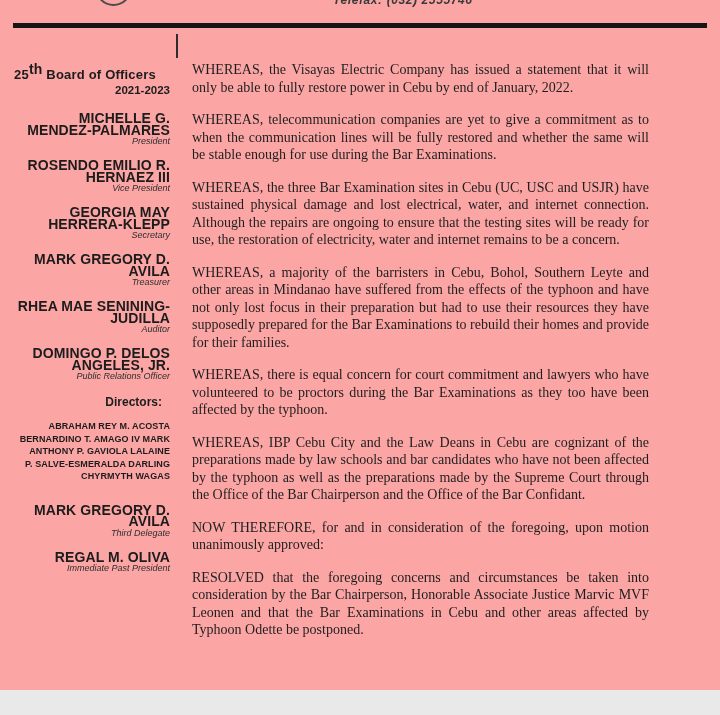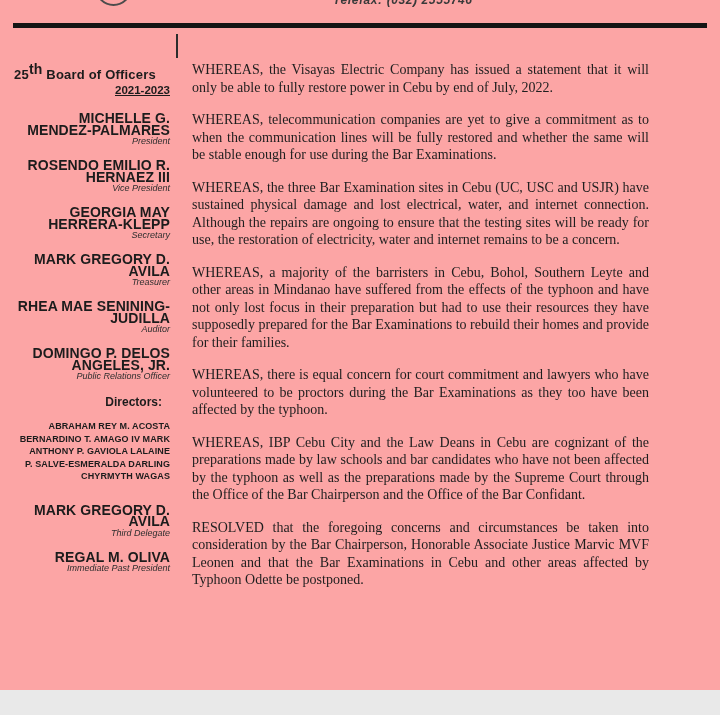--- a/index.html
+++ b/index.html
@@ -46,21 +46,21 @@
   .sidebar {
     position: absolute; left: 14px; top: 62px; width: 156px;
     font-family: "Liberation Sans", sans-serif;
   }
   .sb-title {
     font-weight: bold; font-size: 13px; line-height: 15px;
     text-align: left; letter-spacing: 0.2px;
   }
   .sb-title sup { font-size: 14px; }
   .sb-term {
-    font-weight: bold; font-size: 11.5px; text-align: right; margin-top: 2px; text-decoration: underline;
+    font-weight: bold; font-size: 11.5px; text-align: right; margin-top: 2px;
   }
   .sb-list { margin-top: 17px; }
   .officer { text-align: right; margin-bottom: 13px; }
   .officer .name { font-weight: bold; font-size: 14px; line-height: 11.5px; letter-spacing: 0.1px; }
   .officer .role { font-style: italic; font-size: 9px; line-height: 11px; color: #2e2e2e; }
   .directors-label {
     font-weight: bold; font-size: 12px; text-align: right;
     padding-right: 8px; margin: 7px 0 11px 0;
   }
   .directors-lines { margin-bottom: 22px; }
@@ -153,29 +153,30 @@
 
         <div class="officer">
           <div class="name">REGAL M. OLIVA</div>
           <div class="role">Immediate Past President</div>
         </div>
       </div>
   </div>
 
   <div class="main">
 
-      <p>WHEREAS, the Visayas Electric Company has issued a statement that it will only be able to fully restore power in Cebu by end of July, 2022.</p>
+      <p>WHEREAS, the Visayas Electric Company has issued a statement that it will only be able to fully restore power in Cebu by end of January, 2022.</p>
 
       <p>WHEREAS, telecommunication companies are yet to give a commitment as to when the communication lines will be fully restored and whether the same will be stable enough for use during the Bar Examinations.</p>
 
       <p>WHEREAS, the three Bar Examination sites in Cebu (UC, USC and USJR) have sustained physical damage and lost electrical, water, and internet connection. Although the repairs are ongoing to ensure that the testing sites will be ready for use, the restoration of electricity, water and internet remains to be a concern.</p>
 
       <p>WHEREAS, a majority of the barristers in Cebu, Bohol, Southern Leyte and other areas in Mindanao have suffered from the effects of the typhoon and have not only lost focus in their preparation but had to use their resources they have supposedly prepared for the Bar Examinations to rebuild their homes and provide for their families.</p>
 
       <p>WHEREAS, there is equal concern for court commitment and lawyers who have volunteered to be proctors during the Bar Examinations as they too have been affected by the typhoon.</p>
 
       <p>WHEREAS, IBP Cebu City and the Law Deans in Cebu are cognizant of the preparations made by law schools and bar candidates who have not been affected by the typhoon as well as the preparations made by the Supreme Court through the Office of the Bar Chairperson and the Office of the Bar Confidant.</p>
 
+      <p>NOW THEREFORE, for and in consideration of the foregoing, upon motion unanimously approved:</p>
 
       <p>RESOLVED that the foregoing concerns and circumstances be taken into consideration by the Bar Chairperson, Honorable Associate Justice Marvic MVF Leonen and that the Bar Examinations in Cebu and other areas affected by Typhoon Odette be postponed.</p>
     </div>
 
 </div>
 
 </body></html>

